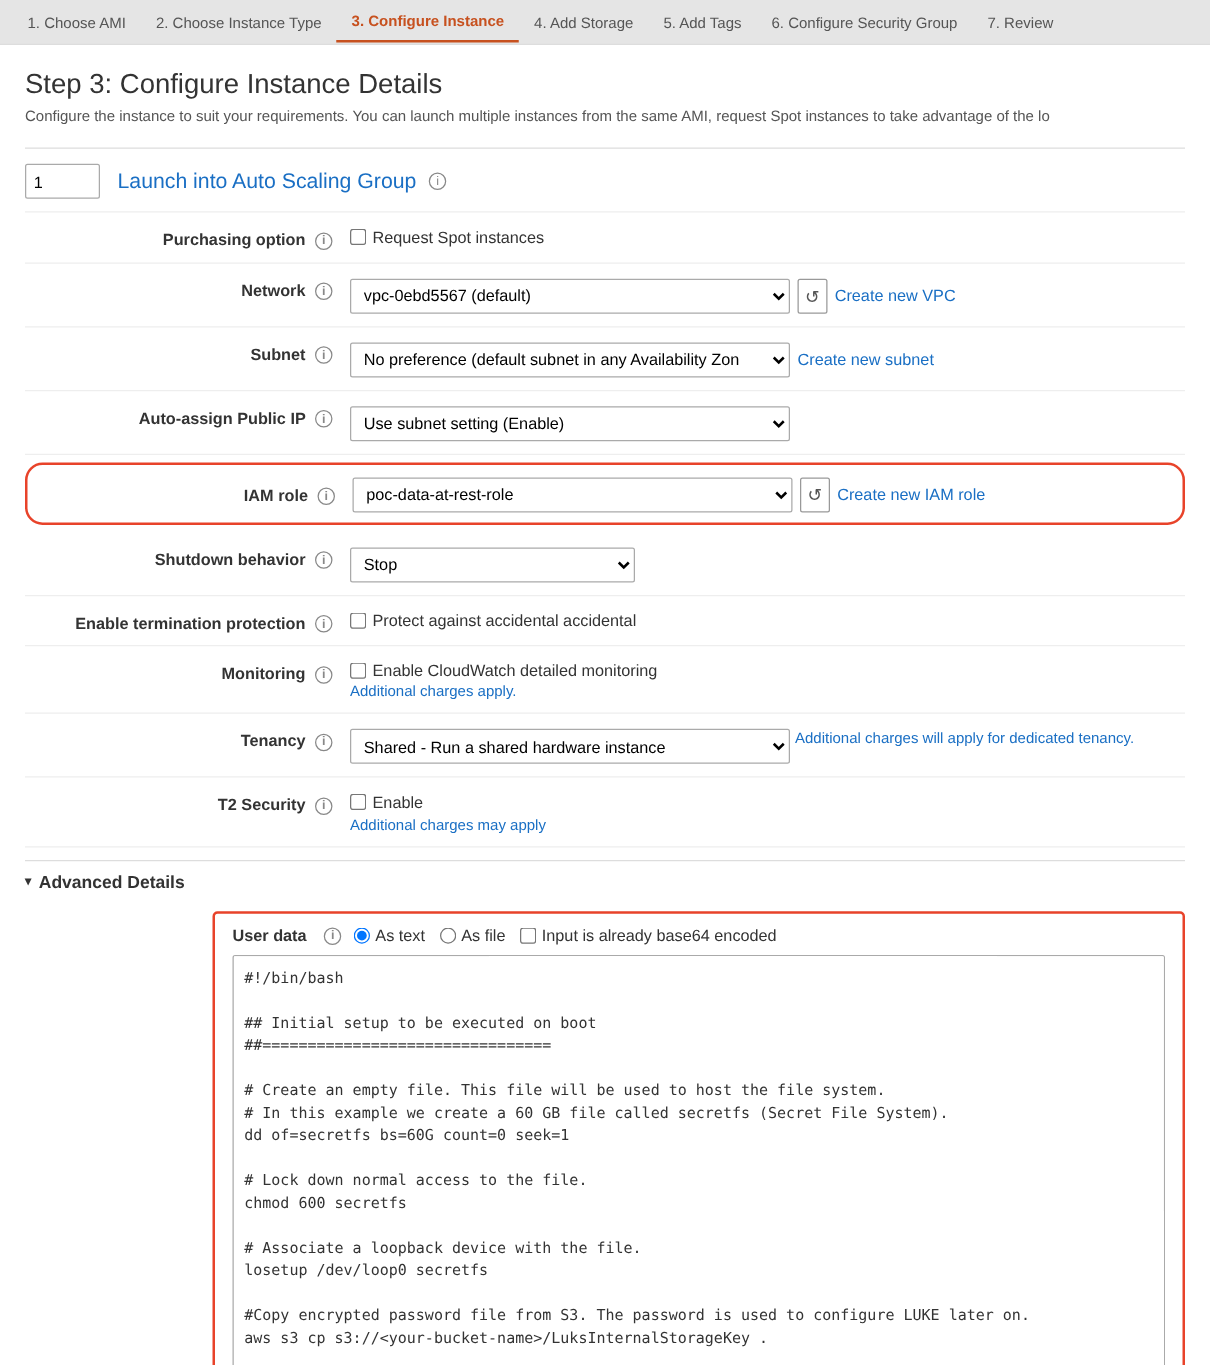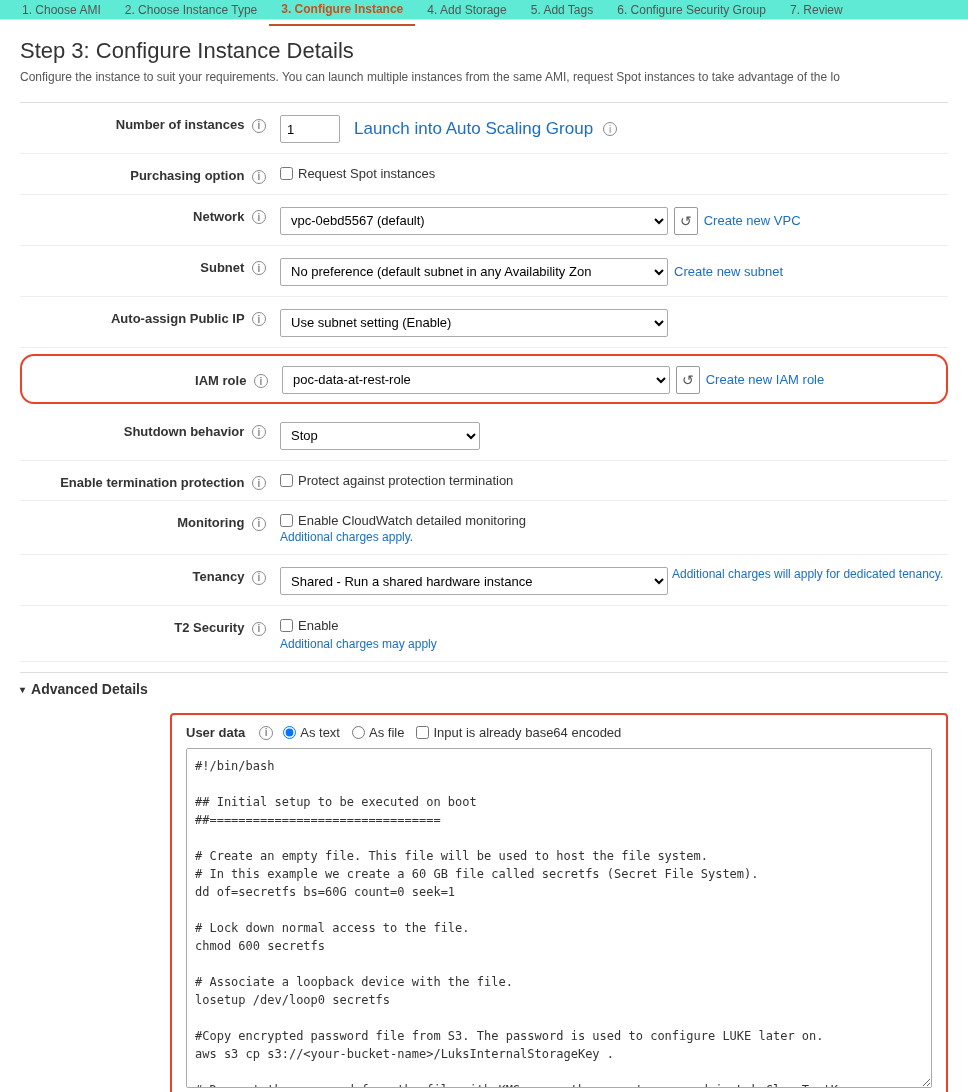--- a/index.html
+++ b/index.html
@@ -4,22 +4,22 @@
   <style>
     * { box-sizing: border-box; margin: 0; padding: 0; }
     body { font-family: Arial, sans-serif; font-size: 13px; color: #333; background: #fff; width: 968px; }
 
     
     .wizard-nav {
       display: flex;
       align-items: center;
       border-bottom: 1px solid #ddd;
       padding: 0 10px;
-      background: #5eead4;
-      height: 20px;
+      background: #e5e5e5;
+      height: 36px;
     }
     .wizard-step {
       padding: 8px 12px;
       font-size: 12px;
       color: #555;
       cursor: pointer;
       white-space: nowrap;
     }
     .wizard-step.active {
       color: #c7511f;
@@ -76,22 +76,22 @@
 
     select, input[type="text"], input[type="number"] {
       border: 1px solid #aaa;
       border-radius: 2px;
       padding: 4px 6px;
       font-size: 13px;
       background: #fff;
       height: 28px;
     }
     select { appearance: auto; }
-    .select-wide { width: 388px; }
-    .select-medium { width: 200px; }
+    .select-wide { width: 352px; }
+    .select-medium { width: 228px; }
     .input-small { width: 60px; }
 
     .link-btn {
       color: #1a6fc4;
       text-decoration: none;
       font-size: 13px;
       cursor: pointer;
       background: none;
       border: none;
       padding: 0;
@@ -196,24 +196,20 @@
   </div>
 </div>
 
 <div class="page-content">
   <h2 class="page-title">Step 3: Configure Instance Details</h2>
   <p class="page-subtitle">Configure the instance to suit your requirements. You can launch multiple instances from the same AMI, request Spot instances to take advantage of the lo</p>
 
   <div class="form-section">
 
     <div class="form-row">
-      <div class="form-label-col">
-        <span>Number of instances</span>
-        <span class="info-icon">i</span>
-      </div>
       <div class="form-control-col vcenter">
         <input type="number" class="input-small" value="1" style="">
         <a class="launch-link link-btn">Launch into Auto Scaling Group</a>
         <span class="info-icon">i</span>
       </div>
     </div>
 
     <div class="form-row">
       <div class="form-label-col">
         <span>Purchasing option</span>
@@ -293,21 +289,21 @@
     </div>
 
     <div class="form-row">
       <div class="form-label-col">
         <span>Enable termination protection</span>
         <span class="info-icon">i</span>
       </div>
       <div class="form-control-col vcenter">
         <label class="checkbox-label">
           <input type="checkbox" style="">
-          <span>Protect against protection termination</span>
+          <span>Protect against accidental accidental</span>
         </label>
       </div>
     </div>
 
     <div class="form-row">
       <div class="form-label-col">
         <span>Monitoring</span>
         <span class="info-icon">i</span>
       </div>
       <div class="form-control-col" style="flex-direction:column; gap:2px;">

